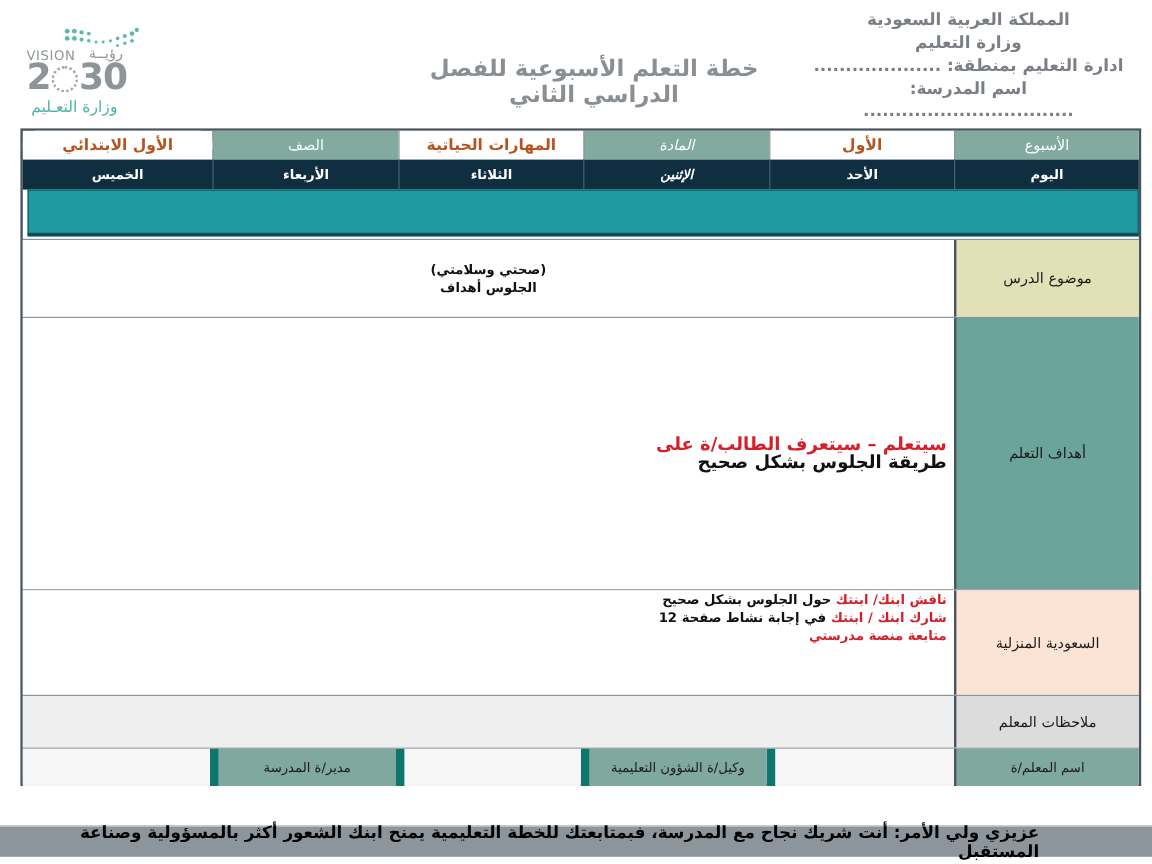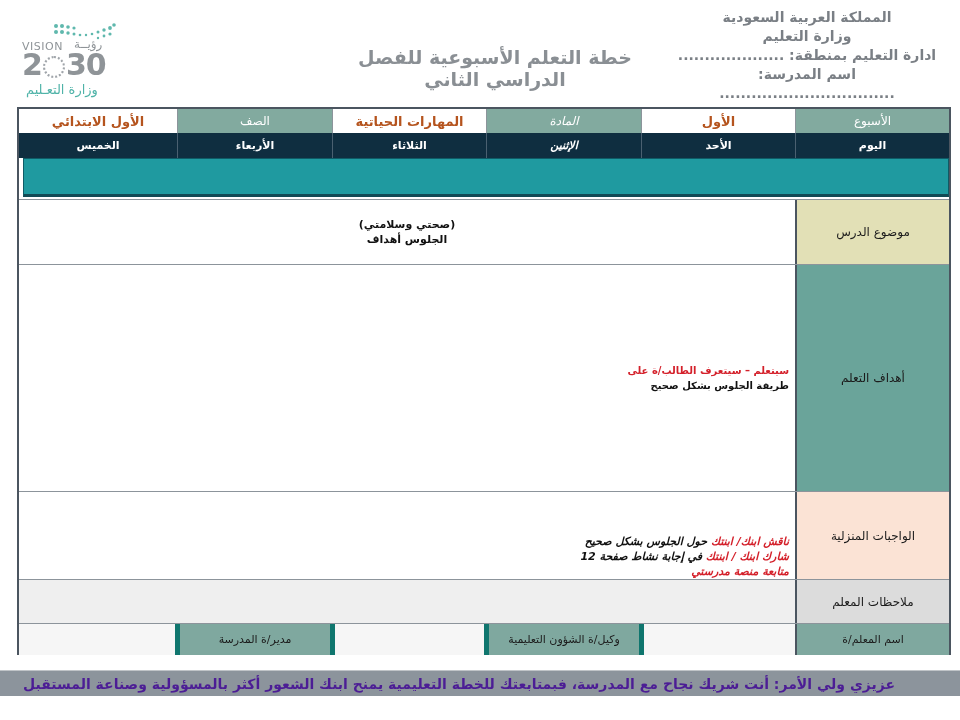--- a/index.html
+++ b/index.html
@@ -44,32 +44,32 @@
   .teal-band { width: 926px; height: 39px; background: #1f9aa0; border: 1px solid #0f5b66; border-bottom: 3px solid #124a55; margin-left: 0; }
 
   .lbl { width: 154px; font-size: 12px; color: #1b1b1b; border-left: 2px solid #4b5560; }
   .lbl-topic { background: #e2e0b6; }
   .lbl-goals { background: #6aa49a; }
   .lbl-hw { background: #fbe3d5; }
   .lbl-notes { background: #dcdcdc; }
 
   .content { flex: 1; background: #fff; display: flex; }
   .topic-text { width: 100%; font-size: 11px; font-weight: bold; line-height: 15px; color: #111; }
-  .goals-text { font-size: 10px; font-weight: bold; line-height: 15px; text-align: right; padding-right: 6px; width: 100%; justify-content: space-between; align-items: center; margin-left: 30px; }
+  .goals-text { font-size: 15px; font-weight: bold; line-height: 15px; text-align: right; padding-right: 6px; width: 100%; justify-content: space-between; align-items: center; margin-left: 30px; }
   .red { color: #d4202a; }
   .black { color: #111; }
   .hw-text { font-size: 11px; font-weight: bold; line-height: 15px; text-align: right; padding-right: 6px; }
 
   .notes-content { flex: 1; background: #efefef; }
 
-  .sig-cell { height: 100%; display: flex; align-items: center; justify-content: center; font-size: 11px; color: #1b1b1b; border-left: 5px solid #0f766e; }
+  .sig-cell { height: 100%; display: flex; align-items: center; justify-content: center; font-size: 11px; color: #1b1b1b; border-left: 7px solid #0f766e; }
   .sig-label { background: #7fa89f; }
   .sig-empty { background: #f6f6f6; }
 
-  .footer { position: absolute; left: 0; top: 670px; width: 960px; height: 26px; background: #8c949c; color: #4c1d95; font-weight: bold; font-size: 14px; display: flex; align-items: center; justify-content: flex-start; padding-right: 65px; border-top: 1px solid #c0c4c8; }
+  .footer { position: absolute; left: 0; top: 688px; width: 960px; height: 26px; background: #8c949c; color: #000000; font-weight: bold; font-size: 14px; display: flex; align-items: center; justify-content: flex-start; padding-right: 94px; border-top: 1px solid #c0c4c8; }
 </style>
 </head>
 <body>
 
 <div class="header-info">
   <div>المملكة العربية السعودية</div>
   <div>وزارة التعليم</div>
   <div>ادارة التعليم بمنطقة: ....................</div>
   <div>اسم المدرسة: .................................</div>
 </div>
@@ -143,22 +143,22 @@
     <div class="cell lbl lbl-goals">أهداف التعلم</div>
     <div class="content" style="align-items:center;">
       <div class="goals-text" style="display:flex;flex-direction:column;align-items:flex-start;">
         <span class="red">سيتعلم – سيتعرف الطالب/ة على</span>
         <span class="black">طريقة الجلوس بشكل صحيح</span>
       </div>
     </div>
   </div>
 
   <div class="row r6">
-    <div class="cell lbl lbl-hw">الواجبات المنزلية</div>
-    <div class="content" style="align-items:flex-end;font-style:italic;">
+    <div class="cell lbl lbl-hw">السعودية المنزلية</div>
+    <div class="content" style="align-items:flex-start;">
       <div class="hw-text" style="display:flex;flex-direction:column;align-items:flex-start;">
         <div>
           <span class="red">ناقش ابنك/ ابنتك</span><span class="black"> حول الجلوس بشكل صحيح</span>
         </div>
         <div>
           <span class="red">شارك ابنك / ابنتك</span><span class="black"> في إجابة نشاط صفحة 12</span>
         </div>
         <div>
           <span class="red">متابعة منصة مدرستي</span>
         </div>

